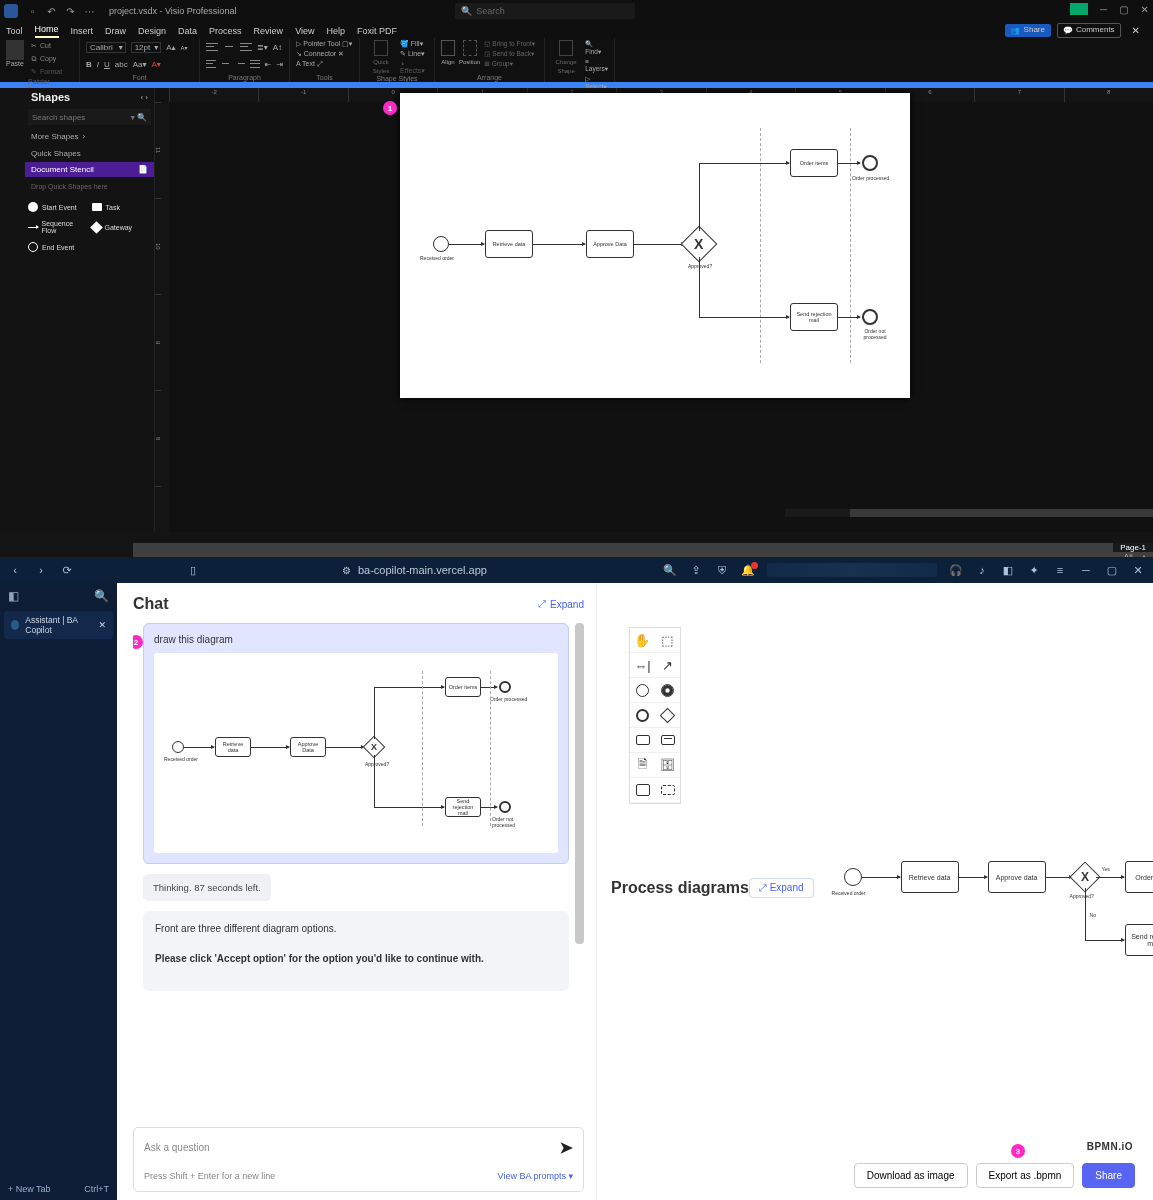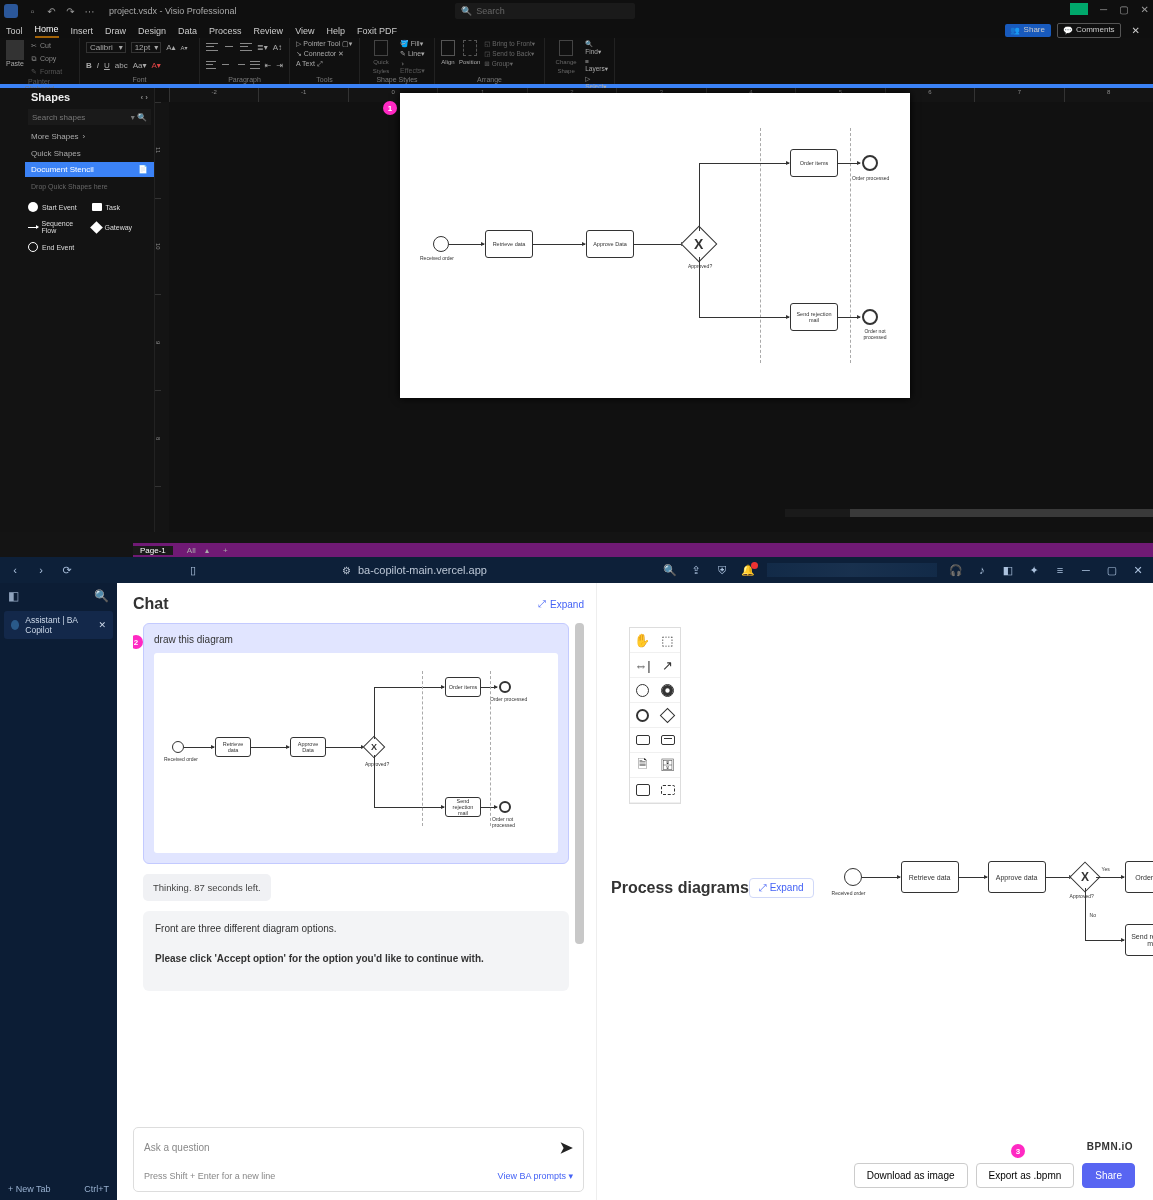--- a/index.html
+++ b/index.html
@@ -11,43 +11,43 @@
 .v-title .logo { width:14px; height:14px; background:#2b579a; border-radius:3px; margin:0 5px 0 4px; }
 .v-title .tb { width:13px; height:13px; margin:0 3px; color:#999; display:flex; align-items:center; justify-content:center; font-size:10px; }
 .v-title .fname { margin-left:10px; color:#aaa; }
 .v-title .search { margin-left:auto; margin-right:auto; width:180px; height:16px; background:#1a1a1a; border-radius:2px; font-size:9px; color:#666; padding:0 6px; display:flex; align-items:center; position:absolute; left:455px; top:3px; }
 .v-title .rhs { position:absolute; right:4px; top:3px; display:flex; align-items:center; gap:12px; }
 .v-title .rhs span { color:#999; font-size:10px; }
 .v-title .avatar { width:18px; height:12px; background:#00a86b; }
 
 .v-tabs { height:16px; display:flex; align-items:end; gap:12px; padding-left:6px; font-size:9px; color:#ccc; background:#0f0f0f; }
 .v-tabs span { padding-bottom:2px; }
-.v-tabs .act { color:#fff; border-bottom:2px solid #a16207; }
+.v-tabs .act { color:#fff; border-bottom:2px solid #fef9c3; }
 .v-tabs .rhs { margin-left:auto; display:flex; gap:6px; align-items:center; margin-right:8px; }
 .v-tabs .share { background:#185abd; font-size:8px; padding:1px 6px; border-radius:2px; display:flex; align-items:center; gap:3px; }
 .v-tabs .comments { font-size:8px; border:1px solid #555; padding:1px 5px; border-radius:2px; display:flex; align-items:center; gap:3px; }
 .v-tabs .x { font-size:10px; color:#ccc; padding:0 5px; }
 
-.v-rib { height:50px; background:#101010; display:flex; font-size:8px; color:#aaa; border-bottom:4px solid #3b82f6; }
+.v-rib { height:50px; background:#101010; display:flex; font-size:8px; color:#aaa; border-bottom:6px solid #3b82f6; }
 .v-grp { border-right:1px solid #222; padding:2px 6px 0; display:flex; flex-direction:column; justify-content:space-between; }
 .v-grp-lbl { font-size:7px; text-align:center; color:#777; padding-bottom:1px; }
 .v-row { display:flex; align-items:center; gap:5px; height:14px; }
 .mini-ico { width:12px; height:12px; display:inline-flex; align-items:center; justify-content:center; }
 .para-btn { width:12px; height:10px; display:flex; flex-direction:column; justify-content:space-around; }
 .para-btn div { height:1px; background:#888; }
 .para-btn.l div:nth-child(2){width:70%} .para-btn.r div{margin-left:auto} .para-btn.r div:nth-child(2){width:70%} .para-btn.c div{margin:0 auto} .para-btn.c div:nth-child(2){width:70%}
 
 .v-main { position:absolute; top:88px; bottom:25px; left:0; right:0; display:flex; }
 .v-shapes { width:155px; background:#131313; border-right:1px solid #222; display:flex; flex-direction:column; font-size:9px; color:#bbb;padding-left:25px; }
 .v-shapes-hd { padding:3px 6px; font-size:11px; font-weight:600; color:#eee; display:flex; align-items:center; justify-content:space-between; }
 .v-shapes-hd .nav { font-size:8px; color:#888; }
 .v-search { margin:3px; height:16px; background:#1a1a1a; display:flex; align-items:center; padding:0 4px; font-size:8px; color:#777; }
 .v-search .ops { margin-left:auto; font-size:8px; }
 .v-ms { padding:4px 6px; font-size:8px; color:#aaa; display:flex; align-items:center; gap:4px; }
-.v-doc { padding:3px 6px; font-size:8px; color:#fff; background:#3b82f6; display:flex; justify-content:space-between; align-items:center; }
+.v-doc { padding:3px 6px; font-size:8px; color:#fff; background:#4c1d95; display:flex; justify-content:space-between; align-items:center; }
 .v-drop { padding:6px; font-size:7px; color:#666; }
 .shape-grid { padding:6px 3px; display:grid; grid-template-columns:1fr 1fr; gap:8px 4px; }
 .shape-grid .item { display:flex; align-items:center; gap:4px; font-size:7px; color:#ddd; }
 .ic-circ{ width:10px;height:10px;border-radius:50%;background:#fff; } 
 .ic-circ-o{ width:10px;height:10px;border-radius:50%;border:1.5px solid #fff; } 
 .ic-rect{ width:10px;height:8px;background:#fff;border-radius:1px; } 
 .ic-dia{ width:9px;height:9px;background:#fff;transform:rotate(45deg); } 
 .ic-arr{ width:10px;height:1px;background:#fff;position:relative; } .ic-arr::after{content:"";position:absolute;right:-1px;top:-2px;border-left:3px solid #fff;border-top:2.5px solid transparent;border-bottom:2.5px solid transparent;}
 
 .v-canvas { flex:1; background:#111; position:relative; overflow:hidden; }
@@ -62,21 +62,21 @@
 .bp-ev.thick { border-width:2px; }
 .bp-task { width:48px; height:28px; border:1px solid #333; border-radius:3px; background:#fff; display:flex; align-items:center; justify-content:center; text-align:center; font-size:5.5px; padding:1px; }
 .bp-gw { width:26px; height:26px; transform:rotate(45deg); border:1px solid #333; background:#fff; display:flex; align-items:center; justify-content:center; }
 .bp-gw span { transform:rotate(-45deg); font-weight:bold; font-size:14px; }
 .bp-arr { position:absolute; height:1px; background:#333; }
 .bp-arr::after { content:""; position:absolute; right:-1px; top:-2px; border-left:4px solid #333; border-top:2.5px solid transparent; border-bottom:2.5px solid transparent; }
 .bp-vline { position:absolute; width:1px; background:#333; }
 .bp-lbl { font-size:5px; position:absolute; color:#333; }
 .bp-dash { position:absolute; border-left:1px dashed #aaa; }
 
-.v-ptabs { position:absolute; bottom:0; left:133px; right:0; height:14px; background:#701a75; display:flex; align-items:center; font-size:8px; color:#aaa; }
+.v-ptabs { position:absolute; bottom:0; left:133px; right:0; height:14px; background:#404040; display:flex; align-items:flex-end; font-size:8px; color:#aaa;flex-direction:column; }
 .v-ptabs span { padding:0 7px; }
 .v-ptabs .act { background:#1a1a1a; color:#fff; }
 .hscroll { position:absolute; bottom:15px; left:630px; right:18px; height:8px; background:#1a1a1a; }
 .hscroll .thumb { position:absolute; left:65px; width:320px; height:8px; background:#3a3a3a; }
 .badge-pink { position:absolute; width:14px; height:14px; border-radius:50%; background:#ff29c3; color:#fff; font-size:8px; font-weight:bold; display:flex; align-items:center; justify-content:center; z-index:5; }
 
 
 .browser { position:absolute; top:557px; left:0; right:0; bottom:0; background:#193357; }
 .b-bar { height:26px; background:#0d2039; display:flex; align-items:center; color:#bcc7d6; font-size:11px; gap:12px; padding:0 8px; }
 .b-bar .ico { width:14px; text-align:center; font-size:11px; color:#acc2de; }

